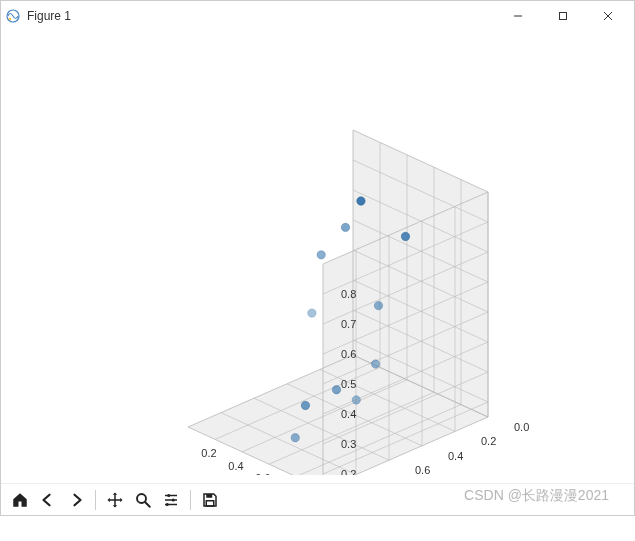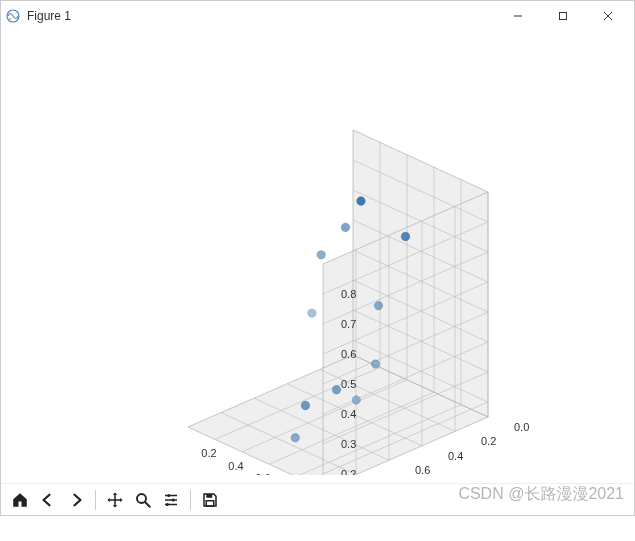--- a/index.html
+++ b/index.html
@@ -14,21 +14,21 @@
   .canvas-area { flex: 1 1 auto; position: relative; overflow: hidden; background: #fff; }
   .plot-wrap { position: absolute; left: 50%; top: 50%; transform: translate(-50%, -50%); }
   .tick-label { font-size: 11px; fill: #333; font-family: Arial, sans-serif; }
   .grid-line { stroke: #b8b8b8; stroke-width: 0.6; }
   .edge-line { stroke: #b8b8b8; stroke-width: 0.8; }
   .pane { fill: #efefef; }
   .toolbar { height: 32px; background: #fff; display: flex; align-items: center; padding: 0 6px; gap: 2px; border-top: 1px solid #eee; }
   .tool-btn { width: 26px; height: 26px; display: flex; align-items: center; justify-content: center; color: #222; }
   .tool-btn svg { width: 18px; height: 18px; }
   .sep { width: 1px; height: 20px; background: #ccc; margin: 0 4px; }
-  .watermark { position: absolute; right: 11px; bottom: 36px; font-size: 16px; color: rgba(120,120,120,0.55); font-family: Arial, sans-serif; pointer-events: none; }
+  .watermark { position: absolute; right: 26px; bottom: 36px; font-size: 14px; color: rgba(120,120,120,0.55); font-family: Arial, sans-serif; pointer-events: none; }
 </style>
 </head>
 <body>
 
 <div class="window">
 
   <div class="titlebar">
     <span class="title-icon">
       <svg viewBox="0 0 16 16">
         <circle cx="8" cy="8" r="6" fill="none" stroke="#4a86c5" stroke-width="1.2"></circle>

